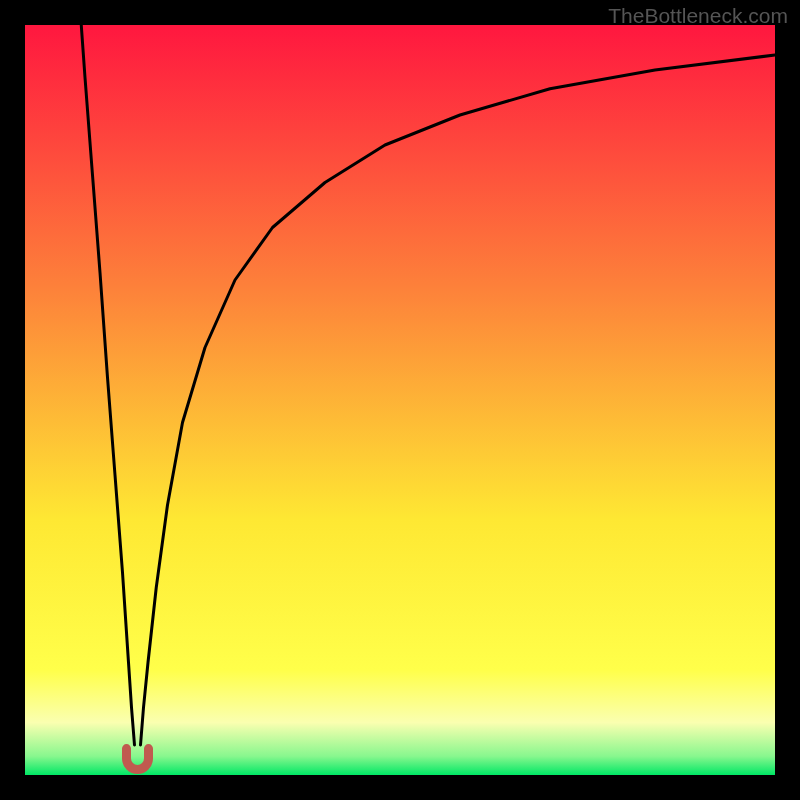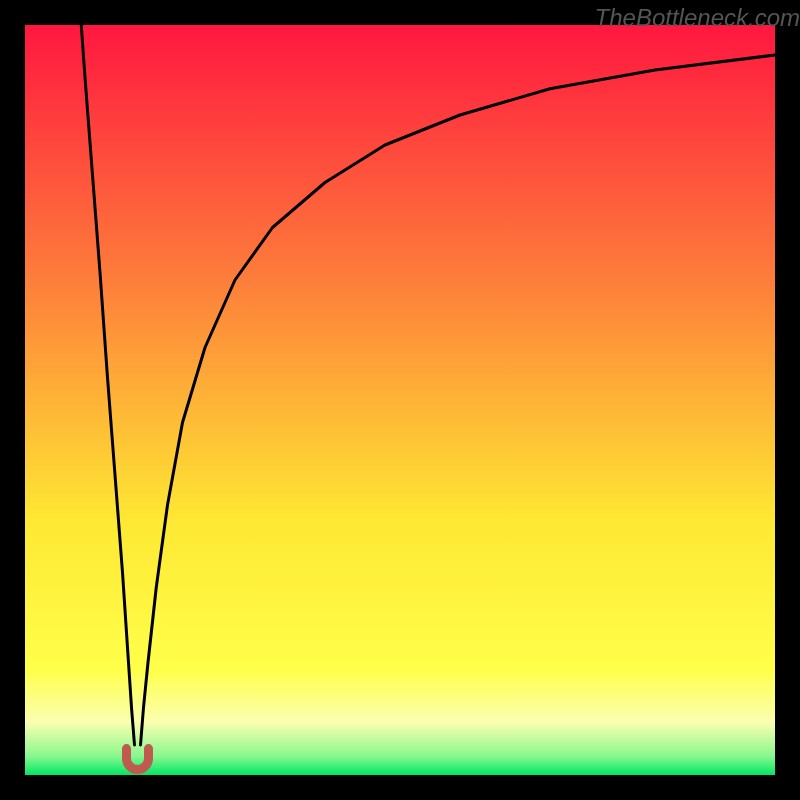--- a/index.html
+++ b/index.html
@@ -7,25 +7,24 @@
     padding: 0;
     width: 800px;
     height: 800px;
     background: #000;
     font-family: Arial, Helvetica, sans-serif;
     overflow: hidden;
   }
   .attribution {
     position: absolute;
     top: 4px;
-    right: 0;
+    right: 12px;
     color: #555;
-    font-size: 24px;
+    font-size: 21px;
     z-index: 10;
-    font-style: italic;
   }
   .plot-wrap {
     position: absolute;
     left: 25px;
     top: 25px;
     width: 750px;
     height: 750px;
   }
   svg { display: block; }
 </style>

